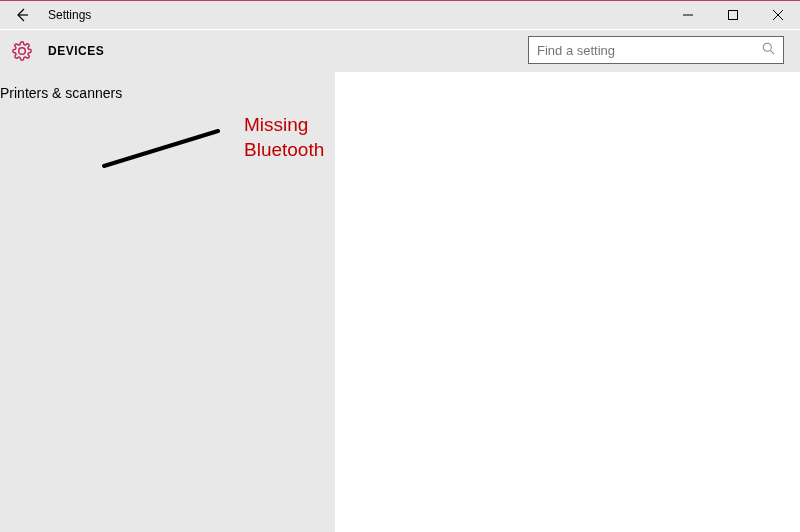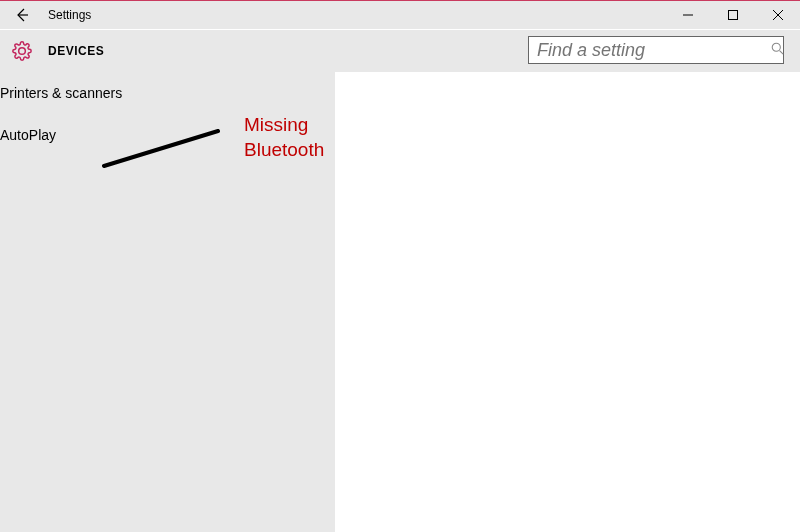--- a/index.html
+++ b/index.html
@@ -95,24 +95,23 @@
       border: 1px solid #666;
       background: #fff;
       display: flex;
       align-items: center;
       padding: 0 8px;
     }
     .search-input {
       flex: 1;
       border: none;
       outline: none;
-      font-size: 18px;
+      font-size: 13px;
       color: #4d7c0f;
       background: transparent;
-      font-style: italic;
     }
     .search-icon {
       font-size: 13px;
       color: #888;
     }
     .sidebar {
       position: absolute;
       top: 72px;
       left: 0;
       width: 335px;
@@ -201,23 +200,20 @@
           <path d="M10.5 10.5 L15 15" stroke="#888" stroke-width="1.3"></path>
         </svg>
     </span>
   </div>
 </div>
 
 <div class="sidebar">
   <div class="side-item">
     <span>Printers &amp; scanners</span>
   </div>
-  <div class="side-item">
-    <span>AutoPlay</span>
-  </div>
 </div>
 
 <div class="content"></div>
 
 <svg class="annotation-line" viewBox="0 0 118 40">
   <path d="M2 37 L116 2" stroke="#000" stroke-width="4" stroke-linecap="round"></path>
 </svg>
 
 <div class="annotation-text">
   <div>Missing</div>

